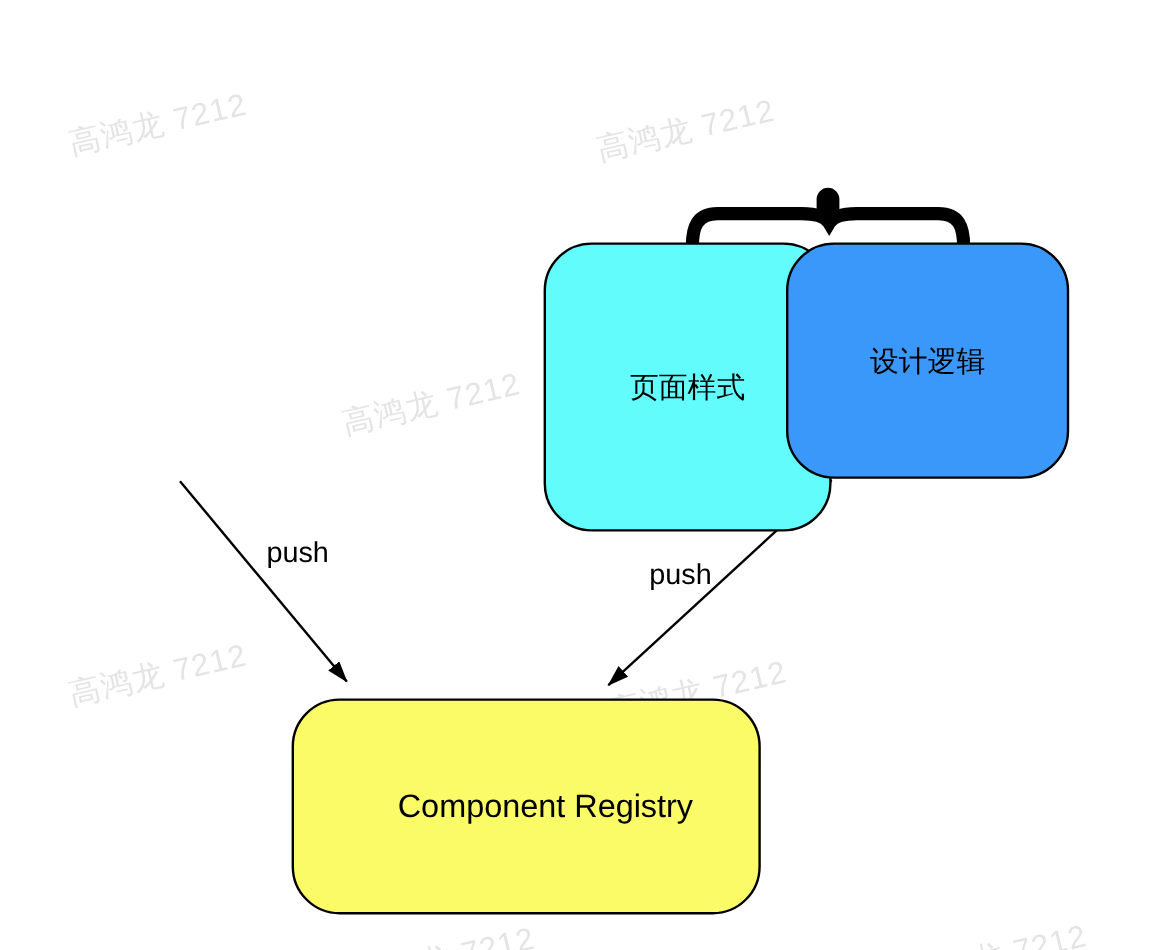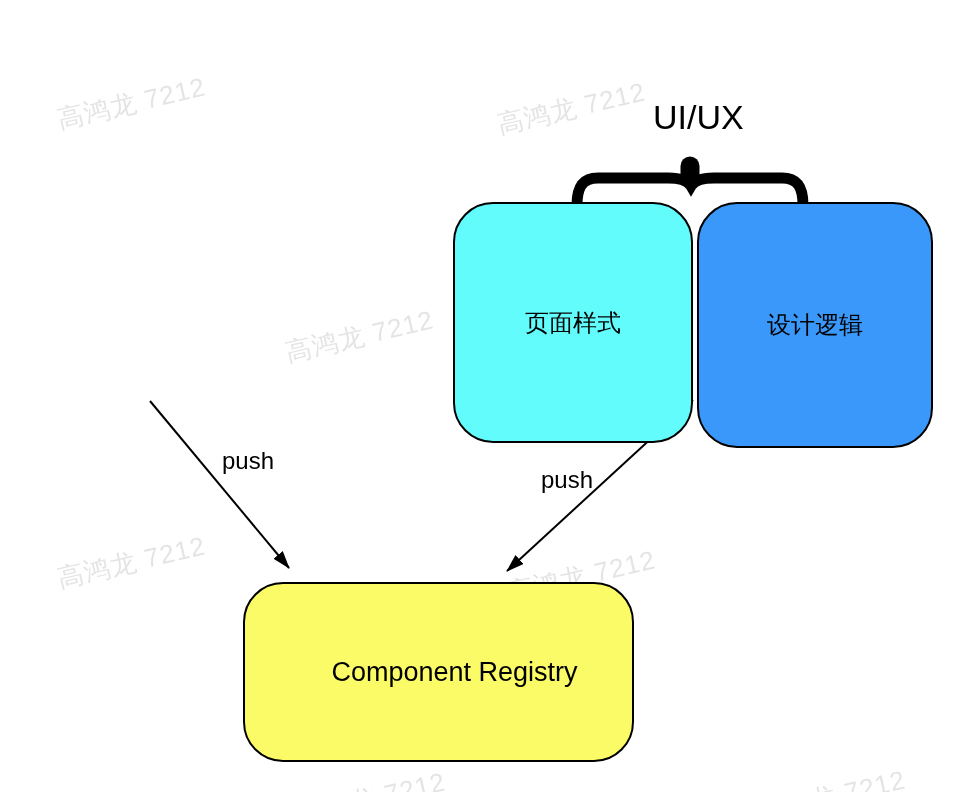--- a/index.html
+++ b/index.html
@@ -22,21 +22,21 @@
   .label-uiux{left:653px;top:98px;font-size:34px;}
   .node{
     box-sizing:border-box;
     border:2px solid #000;
     display:flex;align-items:center;justify-content:center;
     text-align:center;
   }
   .node span{font-size:24px;}
   .node-green {left:33px; top:200px;width:244px;height:202px;border-radius:46px;}
   .node-cyan  {left:453px;top:202px;width:240px;height:241px;border-radius:40px;}
-  .node-blue  {left:697px;top:202px;width:236px;height:246px;border-radius:40px;}
+  .node-blue  {left:655px;top:202px;width:236px;height:197px;border-radius:40px;}
   .node-yellow{left:243px;top:582px;width:391px;height:180px;border-radius:40px;}
   .node-yellow span{font-size:27px;margin-left:32px;}
   .push-label{font-size:24px;white-space:nowrap;}
   .push-left{left:222px;top:447px;}
   .push-right{left:541px;top:466px;}
   .overlay{left:0;top:0;pointer-events:none;}
   .watermark{
     font-size:26px;
     color:rgba(185,185,185,0.38);
     white-space:nowrap;
@@ -61,21 +61,20 @@
 
   <div class="abs watermark wm1">高鸿龙 7212</div>
   <div class="abs watermark wm2">高鸿龙 7212</div>
   <div class="abs watermark wm3">高鸿龙 7212</div>
   <div class="abs watermark wm4">高鸿龙 7212</div>
   <div class="abs watermark wm5">高鸿龙 7212</div>
   <div class="abs watermark wm6">高鸿龙 7212</div>
   <div class="abs watermark wm7">高鸿龙 7212</div>
   <div class="abs watermark wm8">高鸿龙 7212</div>
 
-  <div class="abs group-label label-uiux">UI/UX</div>
 
   <svg class="abs overlay" width="964" height="792" viewBox="0 0 964 792">
     <defs>
       <marker id="arrowhead" markerWidth="10" markerHeight="8" refX="8.5" refY="3" orient="auto" markerUnits="strokeWidth">
         <path d="M0,0 L9,3 L0,6 Z" fill="#000"></path>
       </marker>
     </defs>
 
     <path d="M 577 205 C 577 189 581 178 598 178 L 668 178 C 680 178 688 181 691 186 C 694 181 702 178 714 178 L 782 178 C 799 178 803 189 803 205" fill="none" stroke="#000" stroke-width="11" stroke-linecap="round"></path>
     <path d="M 690 176 L 690 166" fill="none" stroke="#000" stroke-width="19" stroke-linecap="round"></path>

